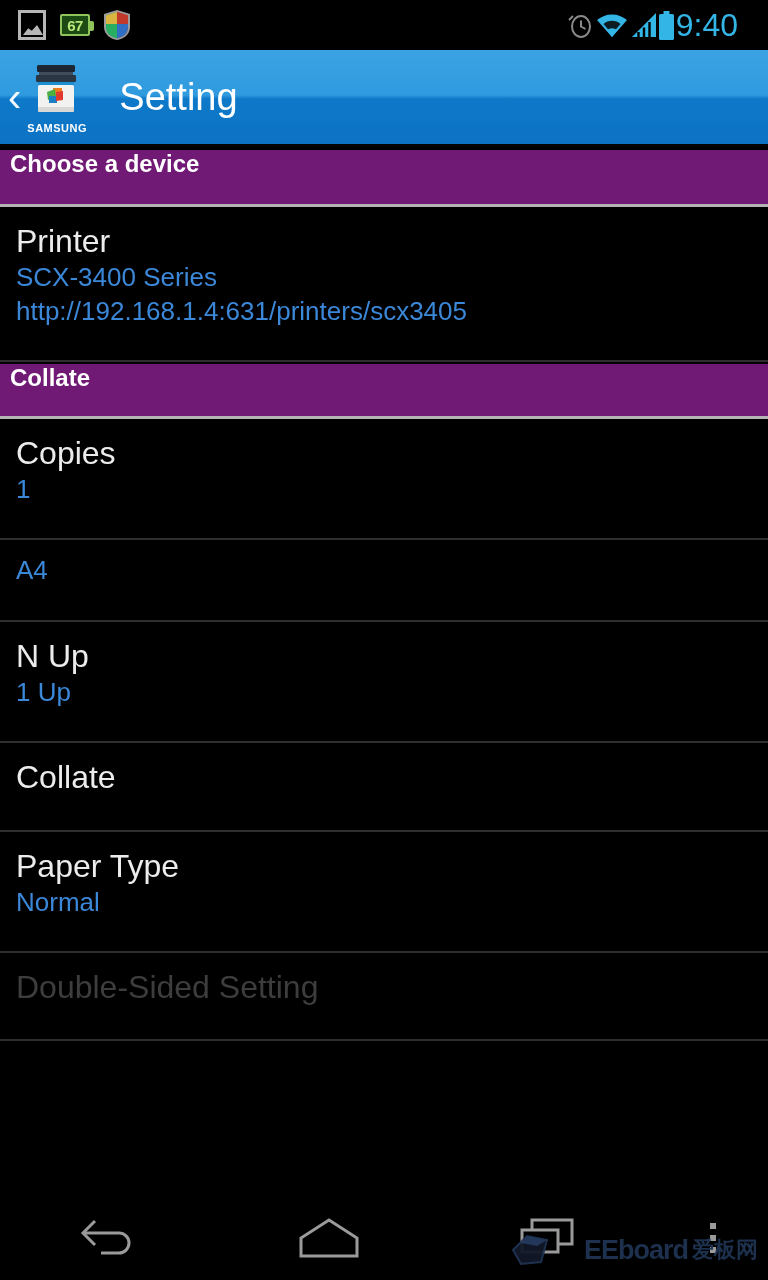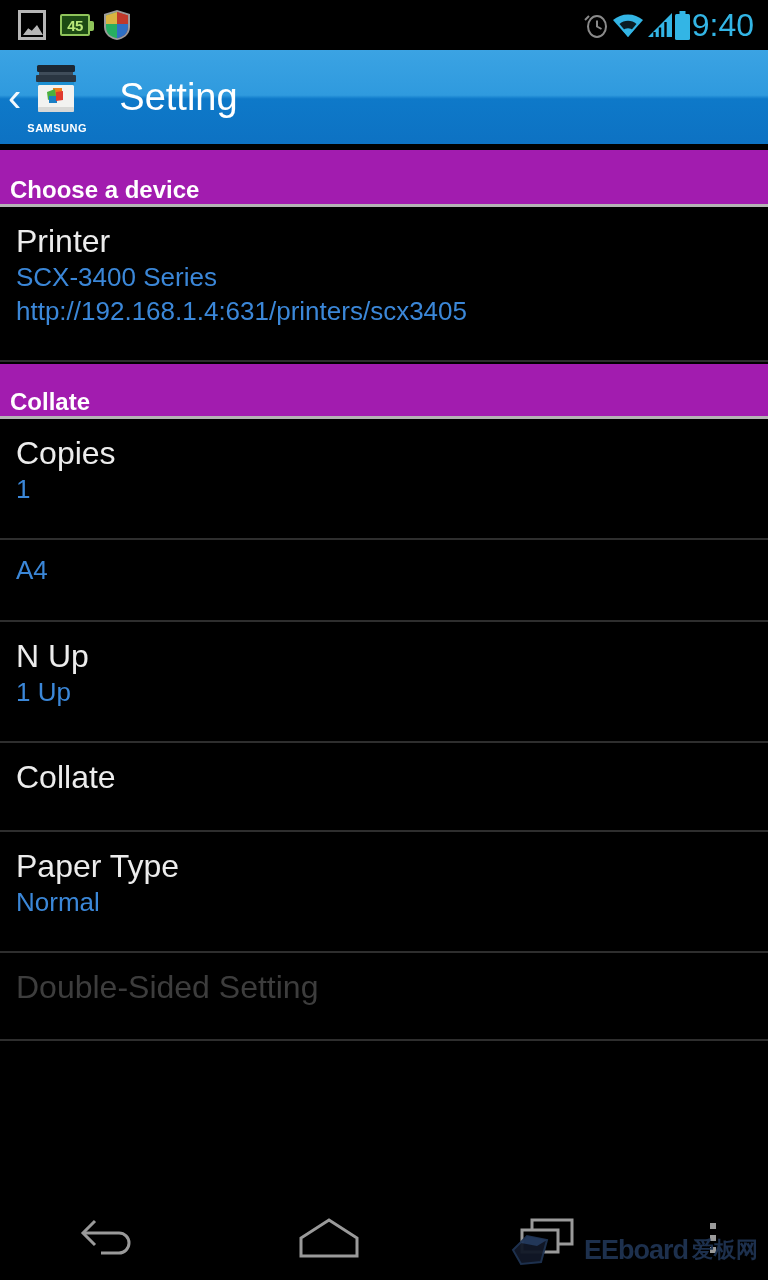--- a/index.html
+++ b/index.html
@@ -10,21 +10,21 @@
     overflow:hidden;
   }
   .screen { position:relative; width:768px; height:1280px; background:#000; }
 
   
   .statusbar {
     position:absolute; top:0; left:0; width:768px; height:50px;
     background:#000; display:flex; align-items:center;
   }
   .status-left { display:flex; align-items:center; gap:14px; padding-left:18px; flex:1; }
-  .status-right { display:flex; align-items:center; gap:1px; padding-right:14px; }
+  .status-right { display:flex; align-items:center; gap:1px; padding-right:30px; }
 
   .icon-screenshot { width:28px; height:30px; border:3px solid #b6b6b6; position:relative; }
   .icon-screenshot::after {
     content:""; position:absolute; left:2px; bottom:2px; width:20px; height:11px;
     background:#b6b6b6;
     clip-path:polygon(0% 100%, 26% 38%, 44% 62%, 70% 10%, 100% 100%);
   }
   .icon-battery-green {
     width:30px; height:22px; background:#1c4a13; border:2px solid #8fc45a;
     border-radius:2px; position:relative; display:flex; align-items:center; justify-content:center;
@@ -63,22 +63,22 @@
     font-family:"Liberation Sans", sans-serif;
   }
   .ab-title {
     font-size:38px; color:#ffffff; margin-left:34px; font-weight:normal; letter-spacing:0px;
   }
 
   
   .list { position:absolute; top:150px; left:0; width:768px; }
 
   .section-header {
-    height:57px; display:flex; align-items:flex-end; padding-left:10px;
-    background:#a21caf;
+    height:57px; display:flex; align-items:flex-start; padding-left:10px;
+    background:#701a75;
     border-top:2px solid #000;
     border-bottom:3px solid #b4b4b4;
   }
   .section-header.first { border-top:none; }
   .section-header .sh-text { font-size:24px; font-weight:bold; color:#ffffff; }
 
   .item {
     padding:14px 16px 32px 16px;
     border-bottom:2px solid #2e2e2e;
     background:#000;
@@ -109,21 +109,21 @@
 <body>
 
 <div class="screen">
 
   <div class="statusbar">
     <div class="status-left">
 
       <div class="icon-screenshot"></div>
 
       <div class="icon-battery-green">
-        <span>45</span>
+        <span>67</span>
       </div>
 
       <div class="icon-shield">
         <svg width="26" height="30" viewBox="0 0 26 30">
           <path d="M13 0 L26 4 L26 17 C26 25 19 29 13 30 C7 29 0 25 0 17 L0 4 Z" fill="#9b9b9b"></path>
           <path d="M13 2 L24 5.5 L24 17 C24 24 18.5 27.3 13 28.2 Z" fill="#c0392b"></path>
           <path d="M13 2 L2 5.5 L2 17 C2 24 7.5 27.3 13 28.2 Z" fill="#27ae60"></path>
           <path d="M13 2 L24 5.5 L24 14 L13 14 Z" fill="#c0392b"></path>
           <path d="M13 2 L2 5.5 L2 14 L13 14 Z" fill="#d9b441"></path>
           <path d="M13 14 L24 14 L24 17 C24 24 18.5 27.3 13 28.2 Z" fill="#2e6fc4"></path>

